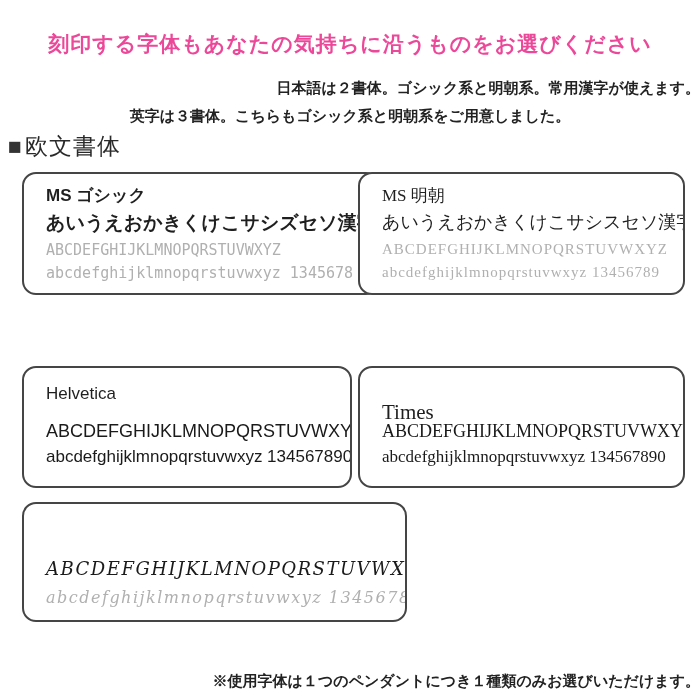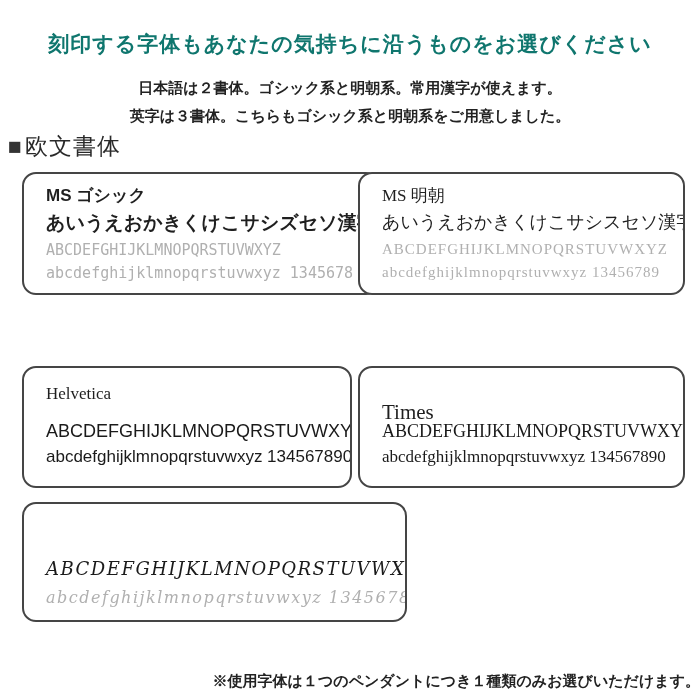--- a/index.html
+++ b/index.html
@@ -18,32 +18,32 @@
   }
   .page-title {
     position: absolute;
     top: 16px;
     left: 0;
     width: 700px;
     text-align: center;
     font-size: 21px;
     font-weight: bold;
     letter-spacing: 1px;
-    color: #0f766e;
+    color: #ec4899;
   }
   .subtitle {
     position: absolute;
     left: 0;
     width: 700px;
     text-align: center;
     font-size: 15px;
     font-weight: bold;
     color: #222222;
   }
-  .subtitle-1 { top: 64px; }
+  .subtitle-1 { top: 64px; text-align: right; }
   .subtitle-2 { top: 92px; }
 
   .section-heading {
     position: absolute;
     left: 8px;
     font-size: 23px;
     font-weight: 500;
     color: #2a2a2a;
     letter-spacing: 1px;
     white-space: nowrap;
@@ -81,21 +81,21 @@
 
   .card-ms-mincho .font-name { top: 10px; font-size: 17px; font-family: "Liberation Serif", serif; }
   .card-ms-mincho .kana-row  { top: 36px; font-size: 18px; font-family: "Liberation Serif", serif; }
   .card-ms-mincho .upper-row { top: 67px; font-size: 15px; letter-spacing: 1px; font-family: "Liberation Serif", serif; }
   .card-ms-mincho .lower-row { top: 90px; font-size: 15px; letter-spacing: 1px; font-family: "Liberation Serif", serif; }
 
   
   .card-helvetica { left: 22px;  top: 366px; width: 330px; height: 122px; }
   .card-times     { left: 358px; top: 366px; width: 327px; height: 122px; }
 
-  .card-helvetica .font-name { top: 16px; font-size: 17px; font-family: Liberation Serif, serif; }
+  .card-helvetica .font-name { top: 16px; font-size: 17px; font-family: Liberation Sans, sans-serif; }
   .card-helvetica .upper-row { top: 53px; font-size: 18px; color: #1a1a1a; font-family: "Liberation Sans", sans-serif; }
   .card-helvetica .lower-row { top: 79px; font-size: 17px; color: #1a1a1a; font-family: "Liberation Sans", sans-serif; }
 
   .card-times .font-name { top: 16px; font-size: 21px; font-family: "Liberation Serif", serif; margin-top: 16px; }
   .card-times .upper-row { top: 53px; font-size: 18px; color: #1a1a1a; font-family: "Liberation Serif", serif; }
   .card-times .lower-row { top: 79px; font-size: 17px; color: #1a1a1a; font-family: "Liberation Serif", serif; }
 
   
   .card-zapf { left: 22px; top: 502px; width: 385px; height: 120px; }
   .card-zapf .font-name { top: 18px; font-size: 17px; font-style: italic; font-family: "DejaVu Serif", serif; }

